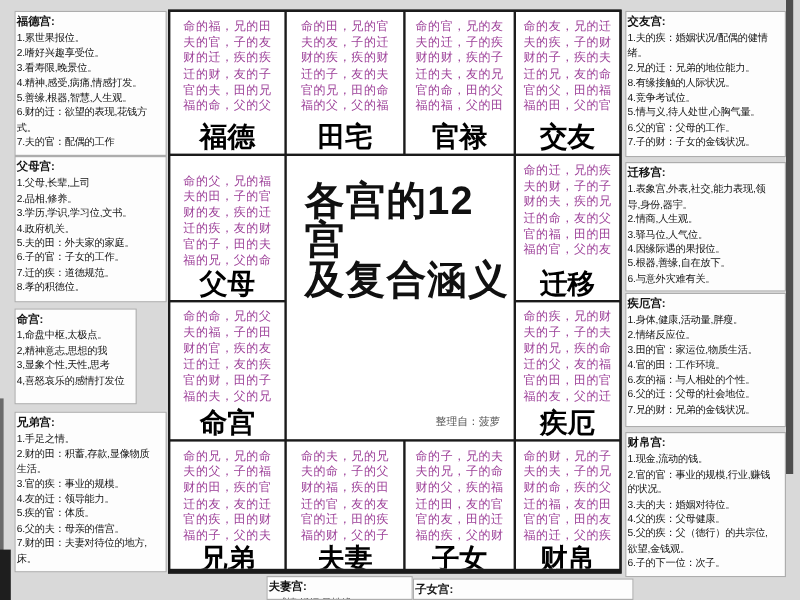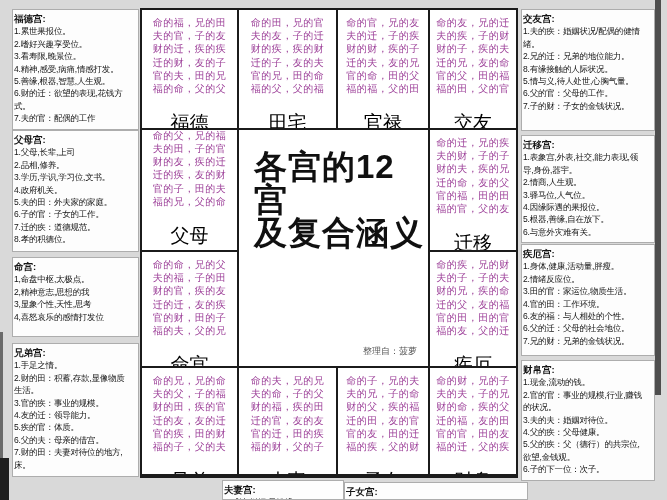--- a/index.html
+++ b/index.html
@@ -15,50 +15,50 @@
   }
   .panel{
     position:absolute;box-sizing:border-box;
     background:#fdfdfd;border:1px solid var(--panel-border);
     padding:3px 6px 4px 1px;
     font-size:8.5px;line-height:12.4px;letter-spacing:-0.2px;color:#141414;
   }
   .panel-title{font-weight:bold;font-size:9.5px;letter-spacing:0;}
   #p-fude{left:12px;top:9px;width:127px;min-height:118px;}
   #p-fumu{left:12px;top:130px;width:127px;min-height:122px;}
-  #p-ming{left:12px;top:257px;width:127px;min-height:80px;}
+  #p-ming{left:12px;top:257px;width:102px;min-height:80px;}
   #p-xiongdi{left:12px;top:343px;width:127px;min-height:134px;}
   #p-jiaoyou{left:521px;top:9px;width:134px;min-height:122px;}
   #p-qianyi{left:521px;top:135px;width:134px;min-height:105px;}
   #p-jie{left:521px;top:244px;width:134px;min-height:112px;}
   #p-caibo{left:521px;top:360px;width:134px;min-height:116px;}
   #p-fuqi{left:222px;top:480px;width:122px;height:20px;overflow:hidden;}
   #p-zinv{left:344px;top:482px;width:184px;height:18px;overflow:hidden;}
 
   #grid{
     position:absolute;left:140px;top:8px;width:378px;height:470px;
     box-sizing:border-box;border:2px solid var(--gridline);
     background:var(--gridline);
     display:grid;
     grid-template-columns:95px 97px 90px 86px;
     grid-template-rows:118px 120px 114px 106px;
     gap:2px;
   }
   .cell{
     background:#fff;display:flex;flex-direction:column;
     align-items:center;justify-content:space-between;
-    padding:7px 1px 3px 1px;box-sizing:border-box;overflow:hidden;gap:16px;
+    padding:7px 1px 3px 1px;box-sizing:border-box;overflow:hidden;
   }
   .cell-lines{display:flex;flex-direction:column;gap:1px;align-items:center;}
   .cell-line{
     font-size:10px;line-height:12.2px;color:var(--accent);
     white-space:nowrap;letter-spacing:0.5px;
   }
   .cell-label{
-    font-size:19px;font-weight:normal;color:#000;line-height:22px;margin-top:1px;
+    font-size:23px;font-weight:bold;color:#000;line-height:22px;margin-top:1px;
   }
   .center-cell{
     grid-row:2/4;grid-column:2/4;background:#fff;position:relative;
   }
   .center-title{
     font-size:33px;font-weight:bold;color:#101010;
     margin:20px 0 0 15px;line-height:33px;letter-spacing:1px;
   }
   .center-credit{
     position:absolute;right:11px;bottom:8px;font-size:9px;color:#555;
@@ -109,20 +109,21 @@
       <div class="panel-line">5.疾的官：体质。</div>
       <div class="panel-line">6.父的夫：母亲的借宫。</div>
       <div class="panel-line">7.财的田：夫妻对待位的地方,床。</div>
     </div>
 
   <div class="panel" id="p-jiaoyou">
       <div class="panel-title">交友宫:</div>
       <div class="panel-line">1.夫的疾：婚姻状况/配偶的健情绪。</div>
       <div class="panel-line">2.兄的迁：兄弟的地位能力。</div>
       <div class="panel-line">8.有缘接触的人际状况。</div>
+      <div class="panel-line">4.竞争考试位。</div>
       <div class="panel-line">5.情与义,待人处世,心胸气量。</div>
       <div class="panel-line">6.父的官：父母的工作。</div>
       <div class="panel-line">7.子的财：子女的金钱状况。</div>
     </div>
   <div class="panel" id="p-qianyi">
       <div class="panel-title">迁移宫:</div>
       <div class="panel-line">1.表象宫,外表,社交,能力表现,领导,身份,器宇。</div>
       <div class="panel-line">2.情商,人生观。</div>
       <div class="panel-line">3.驿马位,人气位。</div>
       <div class="panel-line">4.因缘际遇的果报位。</div>

